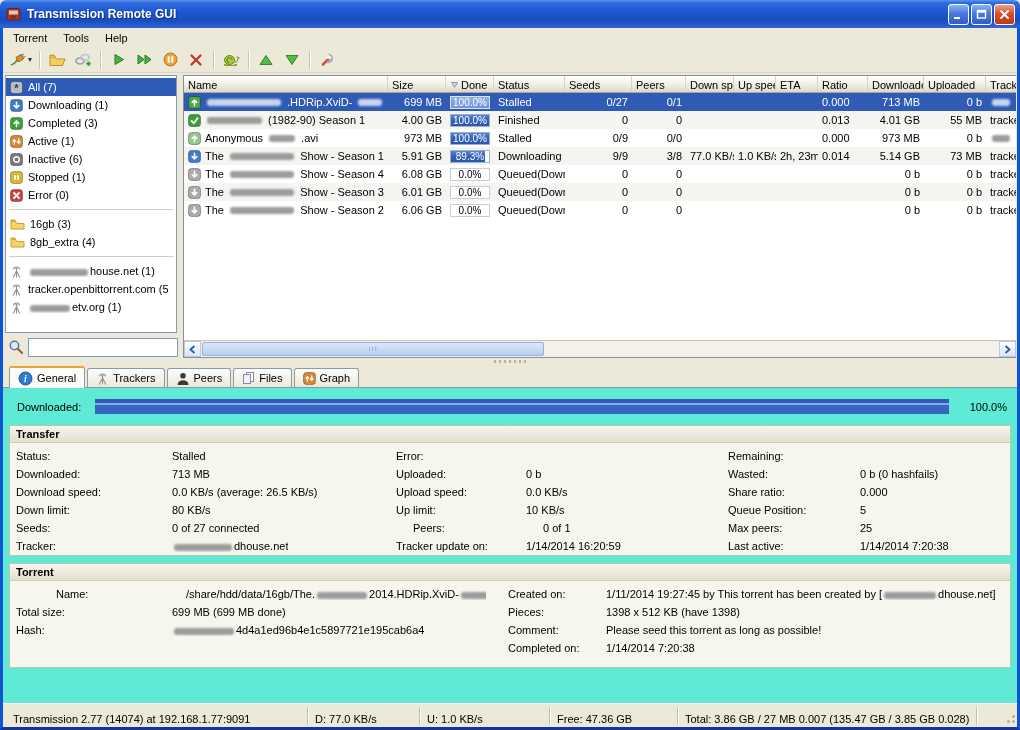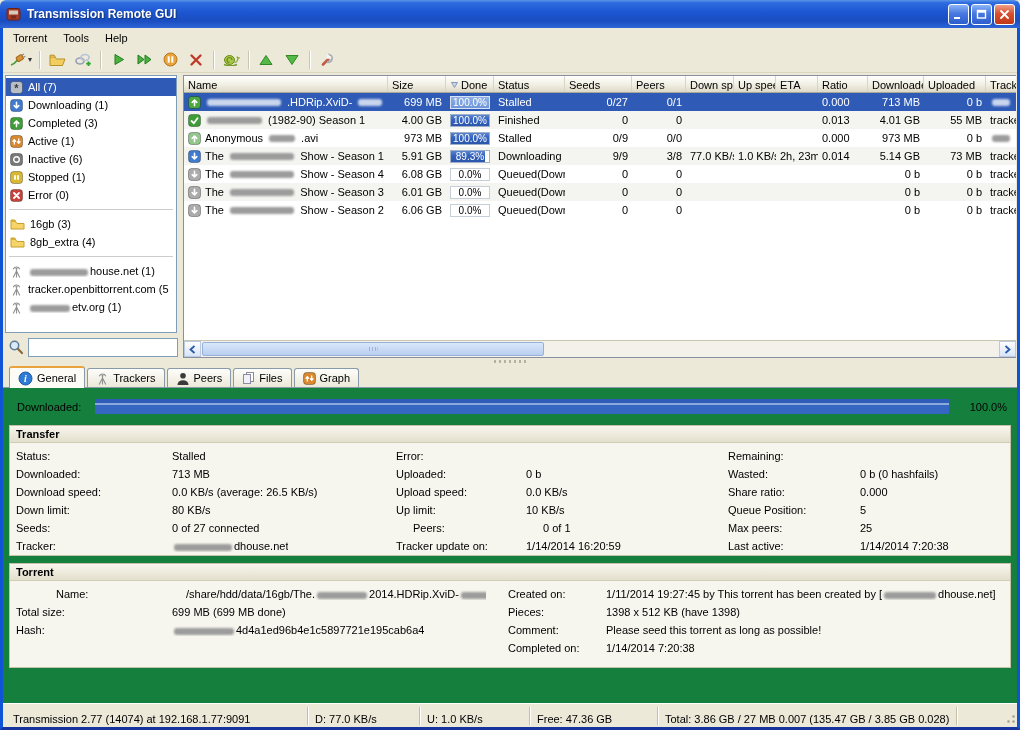--- a/index.html
+++ b/index.html
@@ -72,21 +72,21 @@
   .sashrow { height:7px; display:flex; align-items:center; justify-content:center; }
   .sashdots { width:32px; height:3px; background:repeating-linear-gradient(90deg,#B5B19C 0 2px,transparent 2px 5px); }
 
   
   .tabbar { height:23px; display:flex; align-items:flex-end; gap:2px; padding-left:6px; border-bottom:1px solid #8A9AA8; }
   .tab { height:19px; display:flex; align-items:center; gap:4px; padding:0 8px; white-space:nowrap;
     background:linear-gradient(180deg,#FDFDFB,#ECE9D8); border:1px solid #8A9AA8; border-bottom:none; border-radius:3px 3px 0 0; }
   .tab.active { height:22px; background:#FCFBF6; border-top:2px solid #E8A33C; margin-bottom:-1px; }
 
   
-  .details { flex:0 0 315px; background:#15803d; padding:4px 6px 0 6px; }
+  .details { flex:0 0 315px; background:#5eead4; padding:4px 6px 0 6px; }
   .dlrow { height:26px; display:flex; align-items:center; gap:8px; padding:3px 2px 0 8px; }
   .dllabel { width:70px; }
   .dlbar { flex:1; height:15px; background:linear-gradient(180deg,#2E5CB8 0 26%,#8BA9DD 26% 40%,#3567C2 40% 100%); }
   .dlpct { width:52px; text-align:right; padding-right:2px; }
 
   .groupbox { border:1px solid #C6C2AA; background:#F6F5EE; margin-top:7px; }
   .gb-head { height:17px; display:flex; align-items:center; padding-left:6px; font-weight:bold;
     background:linear-gradient(180deg,#F8F6EE,#E3DFCD); border-bottom:1px solid #D1CDB5; }
   .gb-body { position:relative; }
   #gb-transfer .gb-body { height:112px; }
@@ -859,21 +859,21 @@
       </div>
     </div>
 
     <div class="statusbar" id="statusbar">
         <div class="sb-sec" style="width: 302px;">
           <span>Transmission 2.77 (14074) at 192.168.1.77:9091</span>
         </div>
         <div class="sb-sec" style="width: 112px;">
           <span>D: 77.0 KB/s</span>
         </div>
-        <div class="sb-sec" style="width: 110px;">
+        <div class="sb-sec" style="width: 130px;">
           <span>U: 1.0 KB/s</span>
         </div>
         <div class="sb-sec" style="width: 128px;">
           <span>Free: 47.36 GB</span>
         </div>
         <div class="sb-sec">
           <span>Total: 3.86 GB / 27 MB 0.007 (135.47 GB / 3.85 GB 0.028)</span>
         </div>
         <span class="grip"><svg width="13" height="13">
             <circle cx="10.5" cy="10.5" r="1.3" fill="#A8A494"></circle>

